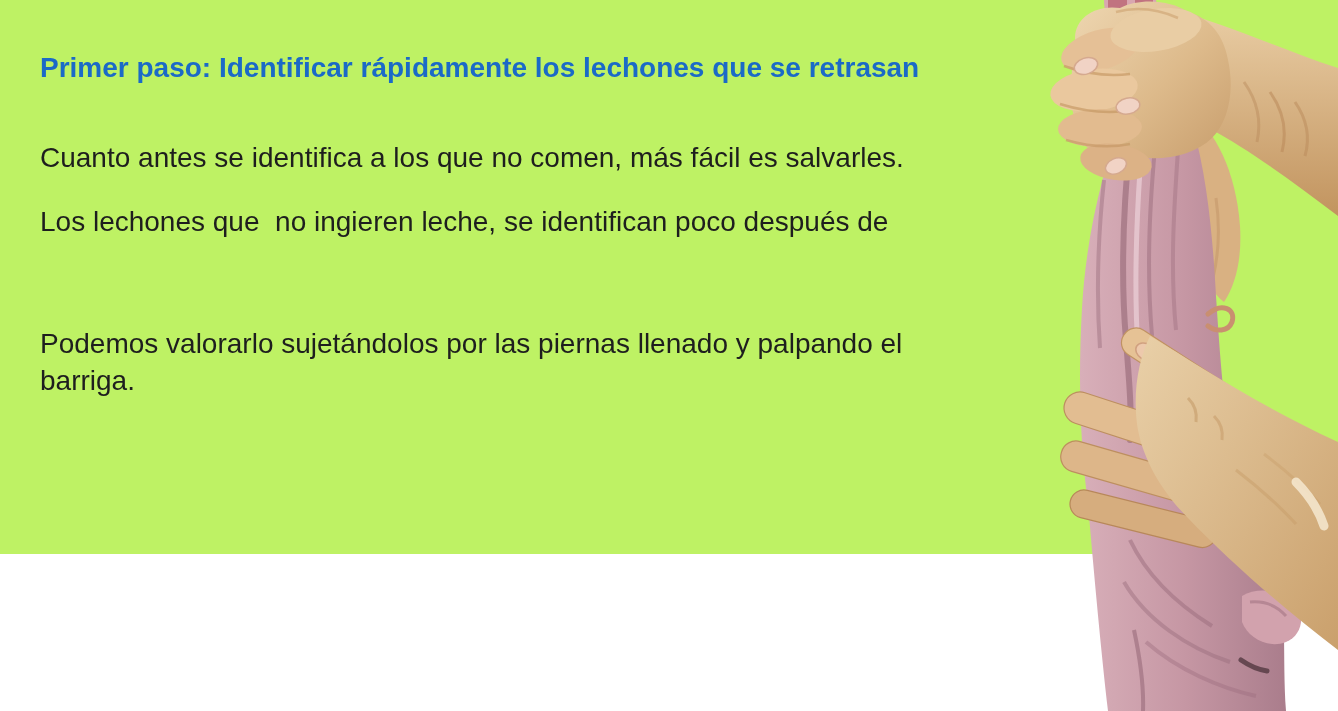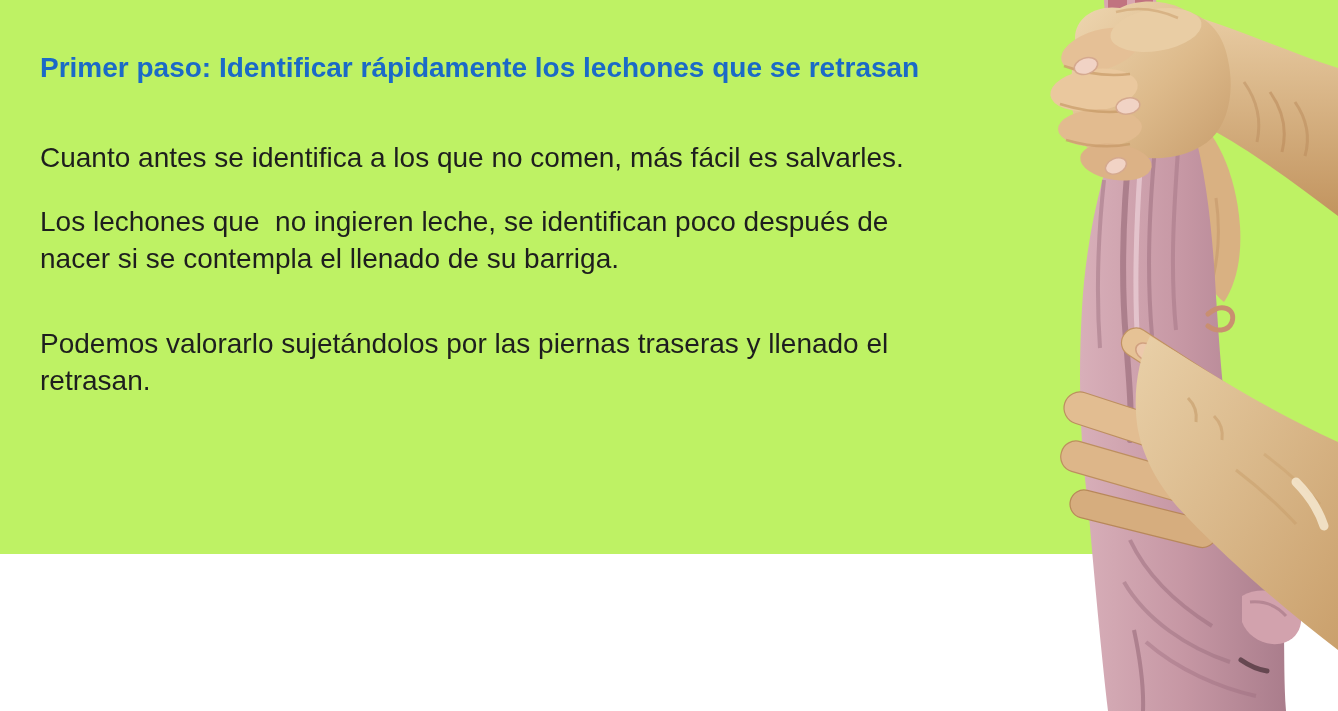--- a/index.html
+++ b/index.html
@@ -56,26 +56,25 @@
 <div class="slide">
 
   <h1 class="title">Primer paso: Identificar rápidamente los lechones que se retrasan</h1>
 
   <p class="para" id="p1">
     <span>Cuanto antes se identifica a los que no comen, más fácil es salvarles.</span>
   </p>
 
   <p class="para" id="p2">
     <span>Los lechones que  no ingieren leche, se identifican poco después de</span>
-    <span>nacer si se contempla el llenado de su barriga.</span>
   </p>
 
   <p class="para" id="p3">
-    <span>Podemos valorarlo sujetándolos por las piernas traseras y llenado el</span>
-    <span>retrasan.</span>
+    <span>Podemos valorarlo sujetándolos por las piernas llenado y palpando el</span>
+    <span>barriga.</span>
   </p>
 
   <figure class="photo" aria-label="Dos manos sujetan un lechón boca abajo por las piernas traseras y palpan su abdomen">
     <svg viewBox="0 0 300 711" width="300" height="711" role="img">
       <defs>
         <linearGradient id="gArm" x1="0" y1="0" x2="0" y2="1">
           <stop offset="0" stop-color="#e9cda4"></stop>
           <stop offset="1" stop-color="#c2945f"></stop>
         </linearGradient>
         <linearGradient id="gHand" x1="0" y1="0" x2="1" y2="1">

